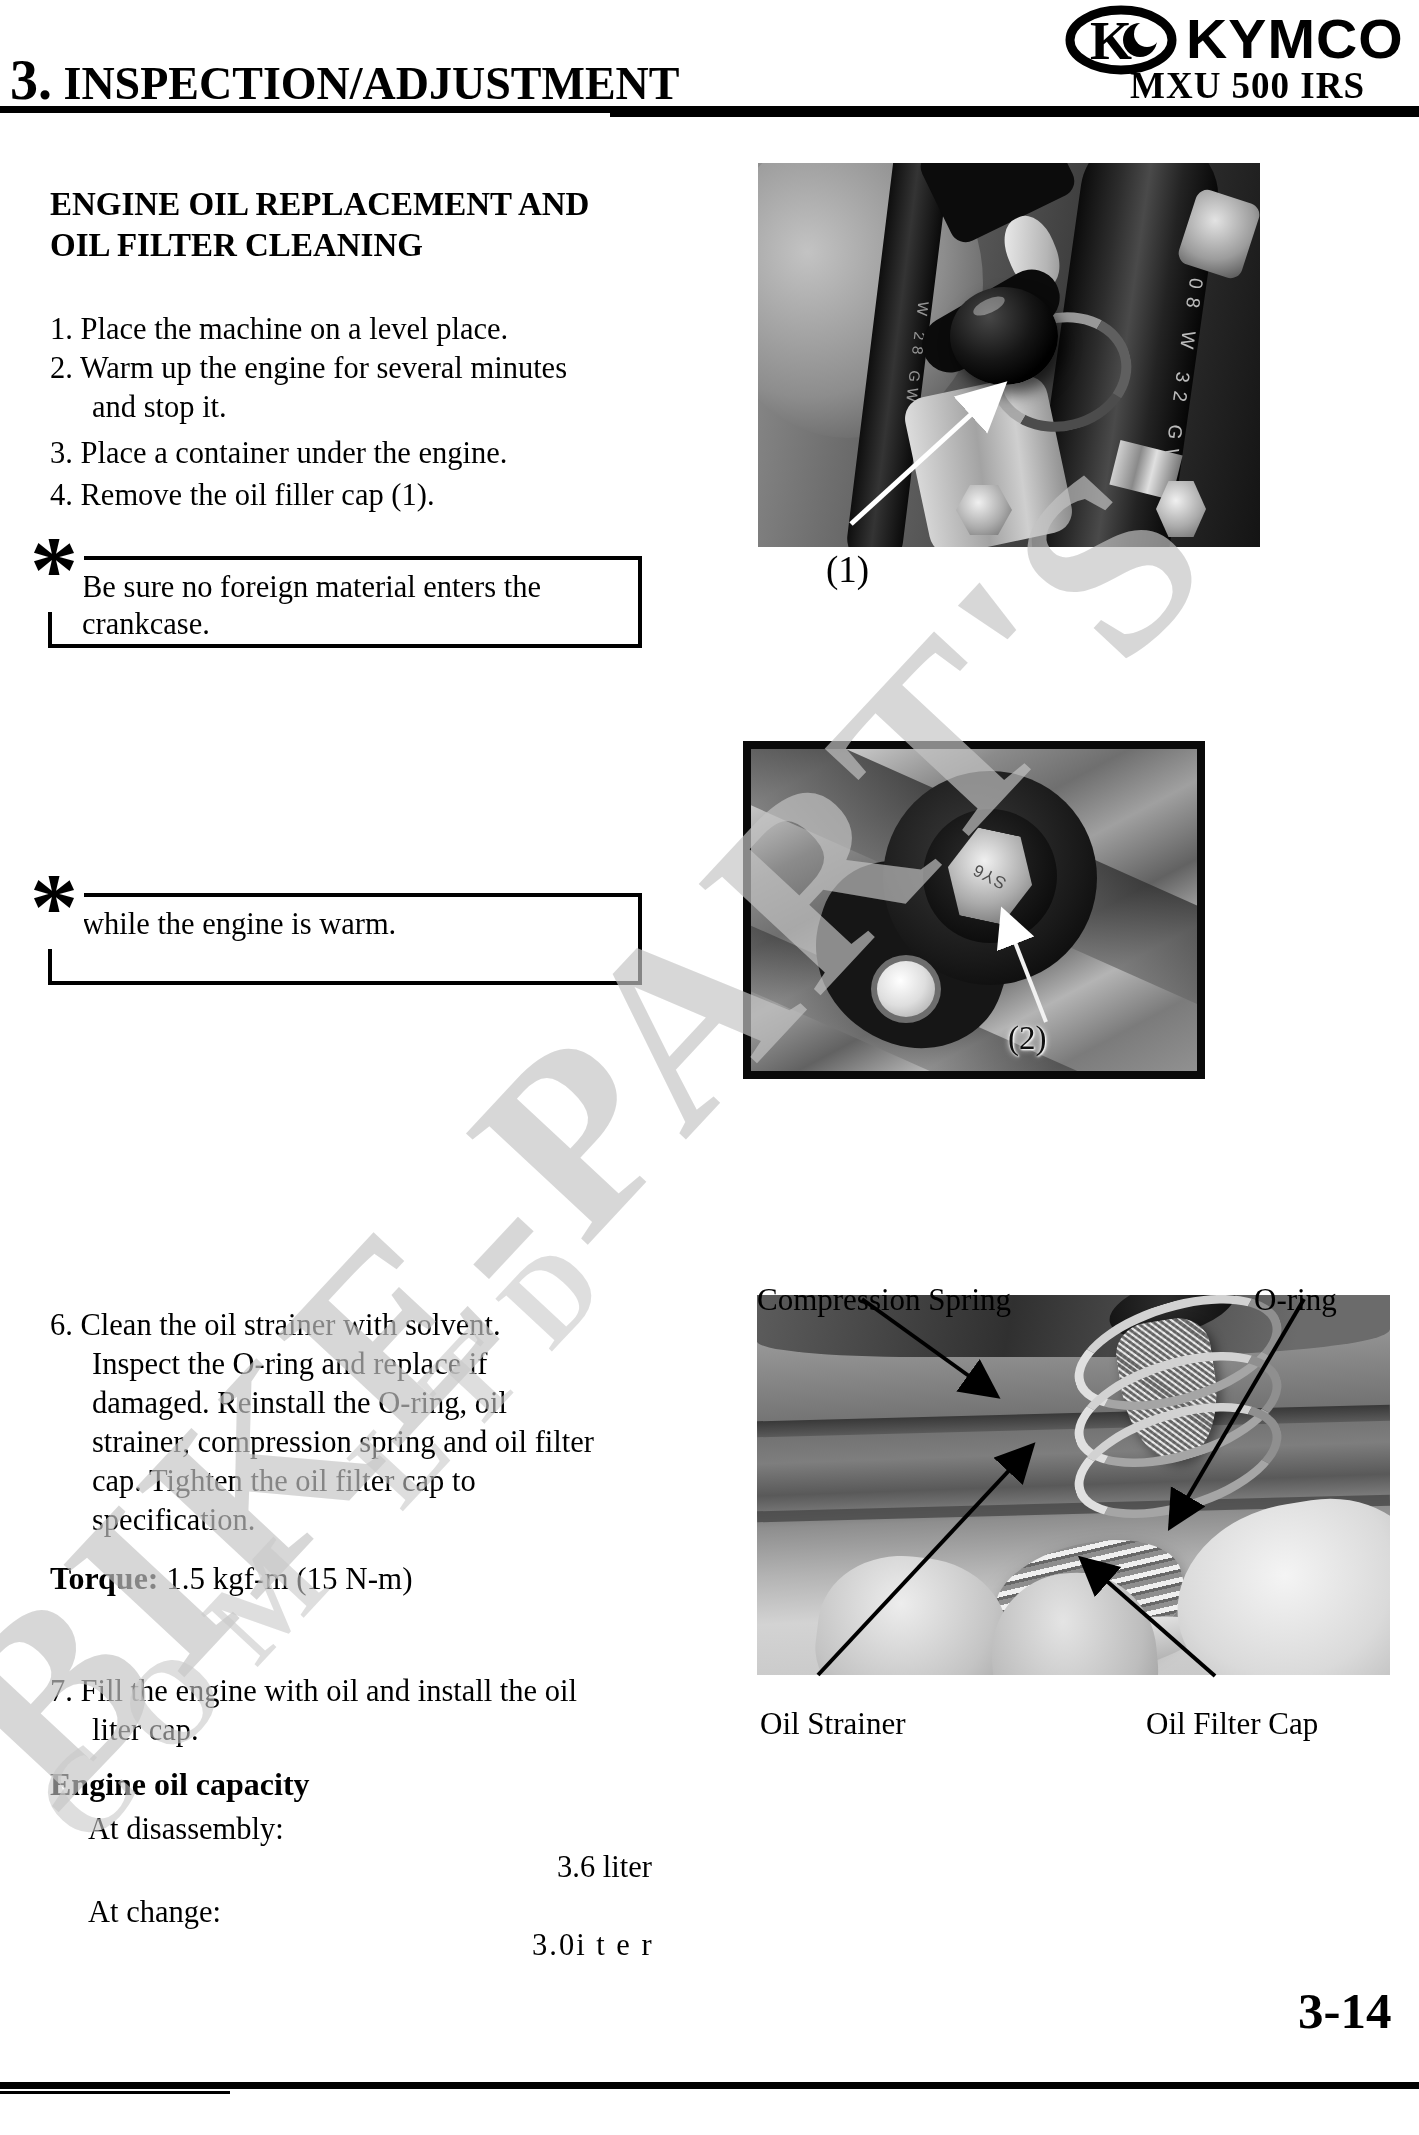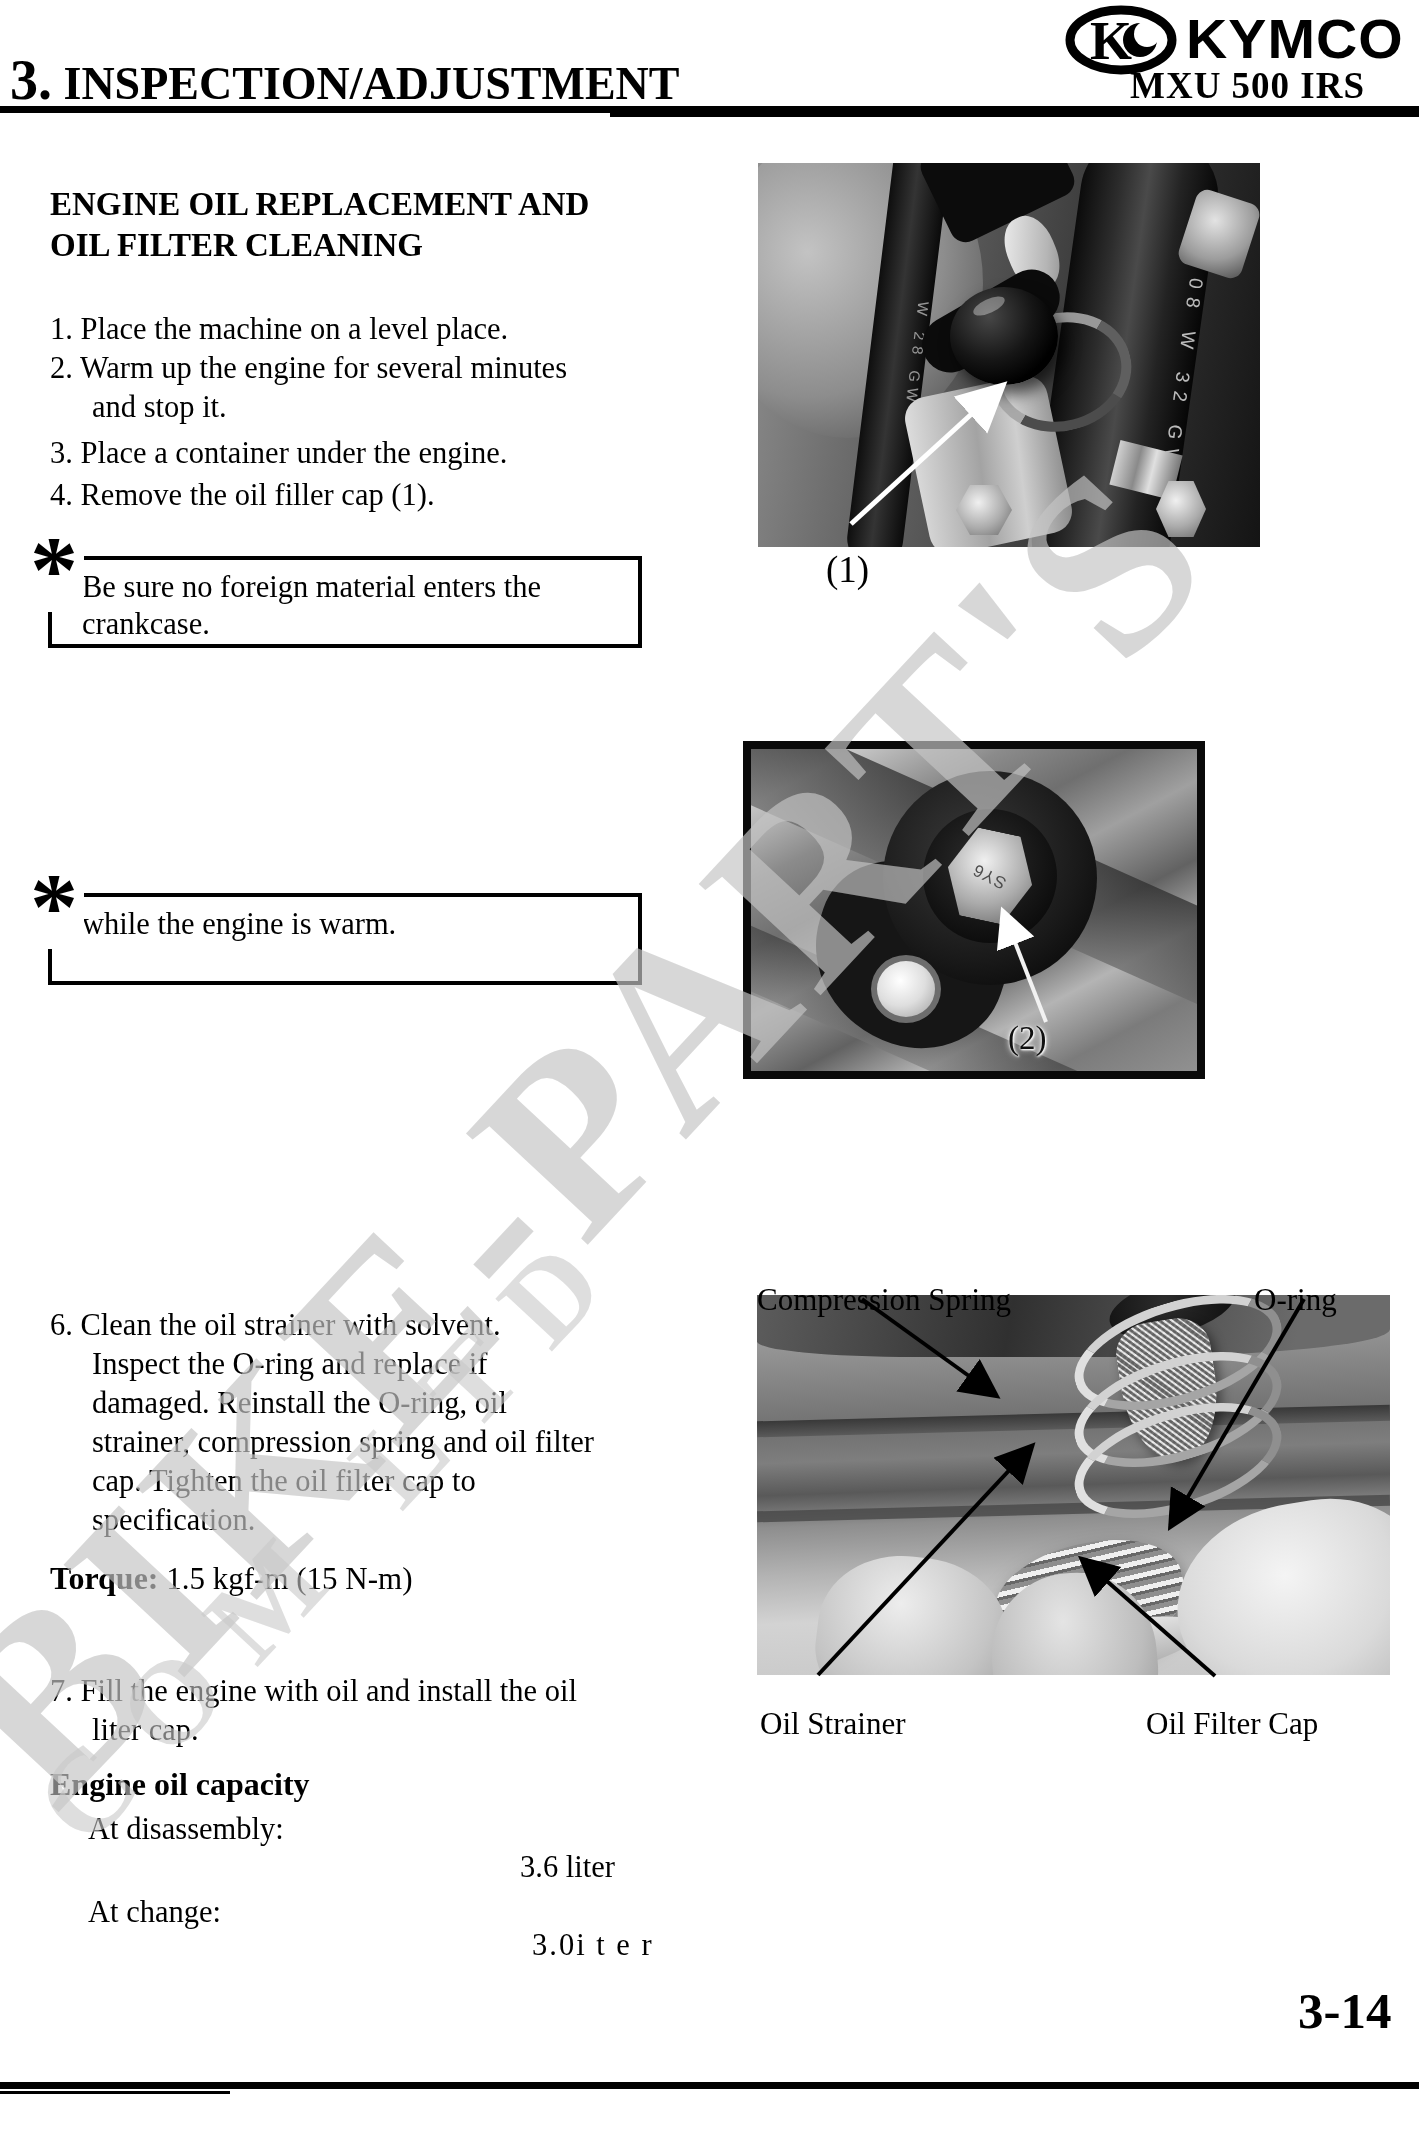--- a/index.html
+++ b/index.html
@@ -26,21 +26,21 @@
   .h2line{font-weight:bold;font-size:33px;line-height:41px;}
   .sec-heading{left:50px;top:184px;}
   .body-t{font-size:30.5px;line-height:39px;}
   .step .ln2{padding-left:42px;}
   .s1{left:50px;top:310px;} .s2{left:50px;top:349px;} .s3{left:50px;top:434px;}
   .s4{left:50px;top:476px;} .s5{left:50px;top:798px;} .s6{left:50px;top:1306px;}
   .s7{left:50px;top:1644px;margin-top:28px;}
   .torque{left:50px;top:1560px;font-size:31px;}
   .torque b{font-size:32px;}
   .cap-h{left:50px;top:1766px;font-weight:bold;font-size:32px;}
-  .cap-l1{left:88px;top:1810px;} .cap-v1{left:520px;top:1848px;}
+  .cap-l1{left:88px;top:1810px;} .cap-v1{left:557px;top:1848px;}
   .cap-l2{left:88px;top:1893px;} .cap-v2{left:532px;top:1926px;letter-spacing:2px;}
 
   
   .note{border:4px solid #000;width:594px;padding:9px 8px 9px 30px;box-sizing:border-box;
         font-size:30.5px;line-height:37px;}
   .note1{left:48px;top:556px;height:92px;}
   .note2{left:48px;top:893px;height:92px;}
   .ast{position:absolute;left:-24px;top:-32px;font-size:96px;line-height:84px;font-weight:bold;
        background:#fff;padding:0 6px 0 2px;}
 

